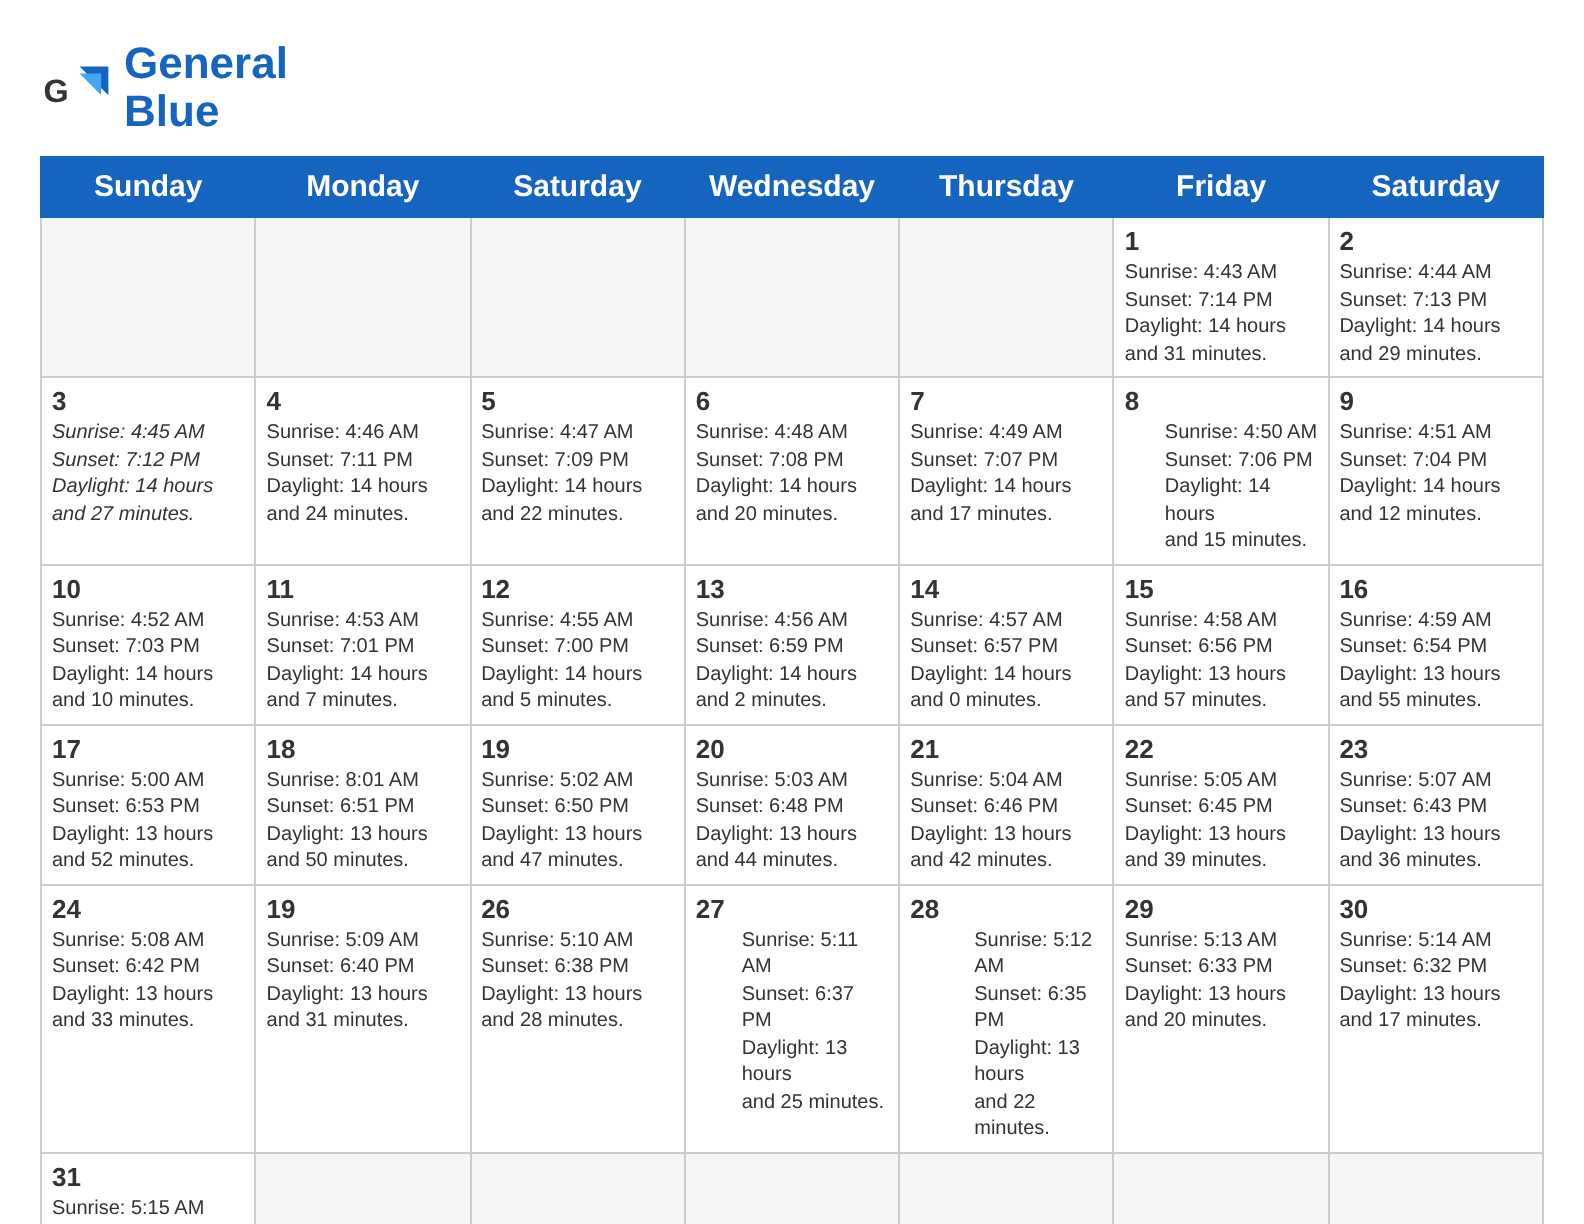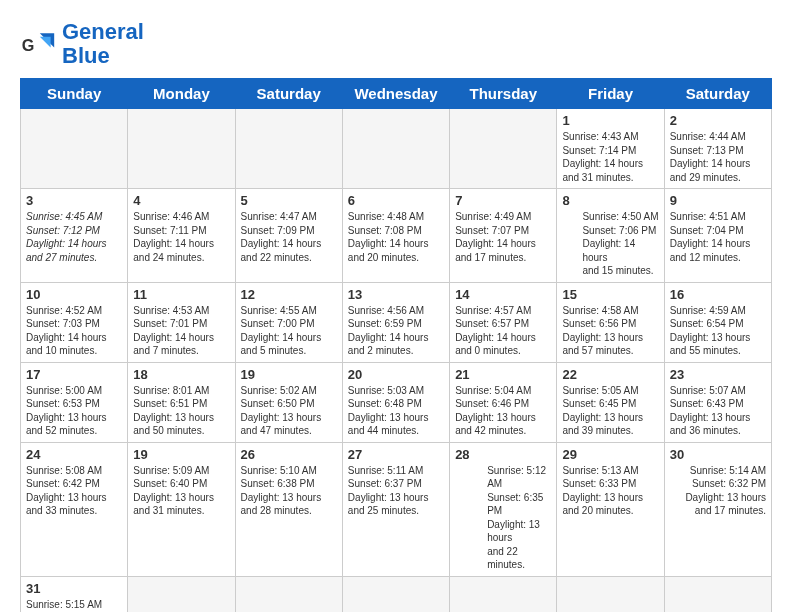--- a/index.html
+++ b/index.html
@@ -314,42 +314,42 @@
         </td>
         <td>
           <span class="day-number">26</span>
           <div class="day-info" style="white-space: pre-line;">Sunrise: 5:10 AM
 Sunset: 6:38 PM
 Daylight: 13 hours
 and 28 minutes.</div>
         </td>
         <td>
           <span class="day-number">27</span>
-          <div class="day-info" style="white-space: pre-line;">Sunrise: 5:11 AM
+          <div class="day-info" style="white-space: pre-line; margin-left: 23px;">Sunrise: 5:11 AM
 Sunset: 6:37 PM
 Daylight: 13 hours
 and 25 minutes.</div>
         </td>
         <td>
           <span class="day-number">28</span>
           <div class="day-info" style="white-space: pre-line; margin-left: 32px;">Sunrise: 5:12 AM
 Sunset: 6:35 PM
 Daylight: 13 hours
 and 22 minutes.</div>
         </td>
         <td>
           <span class="day-number">29</span>
           <div class="day-info" style="white-space: pre-line;">Sunrise: 5:13 AM
 Sunset: 6:33 PM
 Daylight: 13 hours
 and 20 minutes.</div>
         </td>
         <td>
           <span class="day-number">30</span>
-          <div class="day-info" style="white-space: pre-line; text-align: right;">Sunrise: 5:14 AM
+          <div class="day-info" style="white-space: pre-line;">Sunrise: 5:14 AM
 Sunset: 6:32 PM
 Daylight: 13 hours
 and 17 minutes.</div>
         </td>
       </tr>
       <tr>
         <td>
           <span class="day-number">31</span>
           <div class="day-info" style="white-space: pre-line;">Sunrise: 5:15 AM
 Sunset: 6:30 PM

